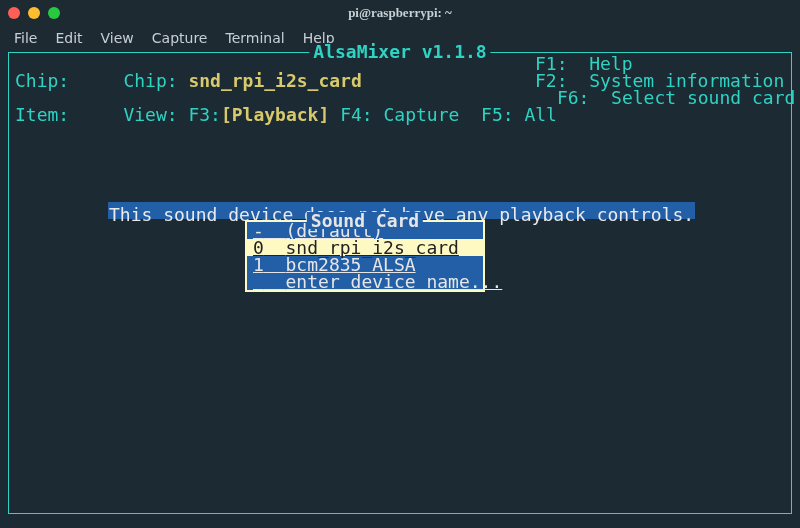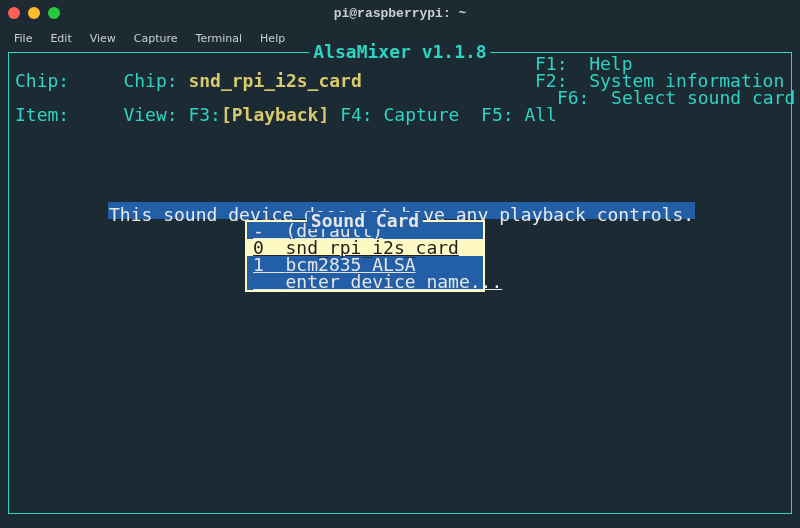--- a/index.html
+++ b/index.html
@@ -30,35 +30,35 @@
   .tl { width: 12px; height: 12px; border-radius: 50%; }
   .tl-close { background: #ff5f56; }
   .tl-min { background: #ffbd2e; }
   .tl-max { background: #27c93f; }
   .title {
     position: absolute;
     left: 0; right: 0;
     text-align: center;
     color: #c7d0d4;
     font-size: 13px;
-    font-family: Liberation Mono, monospace;
+    font-family: Liberation Serif, serif;
     font-weight: bold;
   }
   
   .menubar {
     height: 24px;
     background: #1d2a32;
     display: flex;
     align-items: center;
     padding: 0 6px;
     gap: 2px;
   }
   .menubar span {
     color: #c7d0d4;
-    font-size: 11px;
+    font-size: 14px;
     font-family: "DejaVu Sans", sans-serif;
     padding: 2px 8px;
     cursor: pointer;
   }
   
   .term {
     flex: 1;
     background: #1c2b33;
     color: #d9d9d9;
     font-size: 18px;

